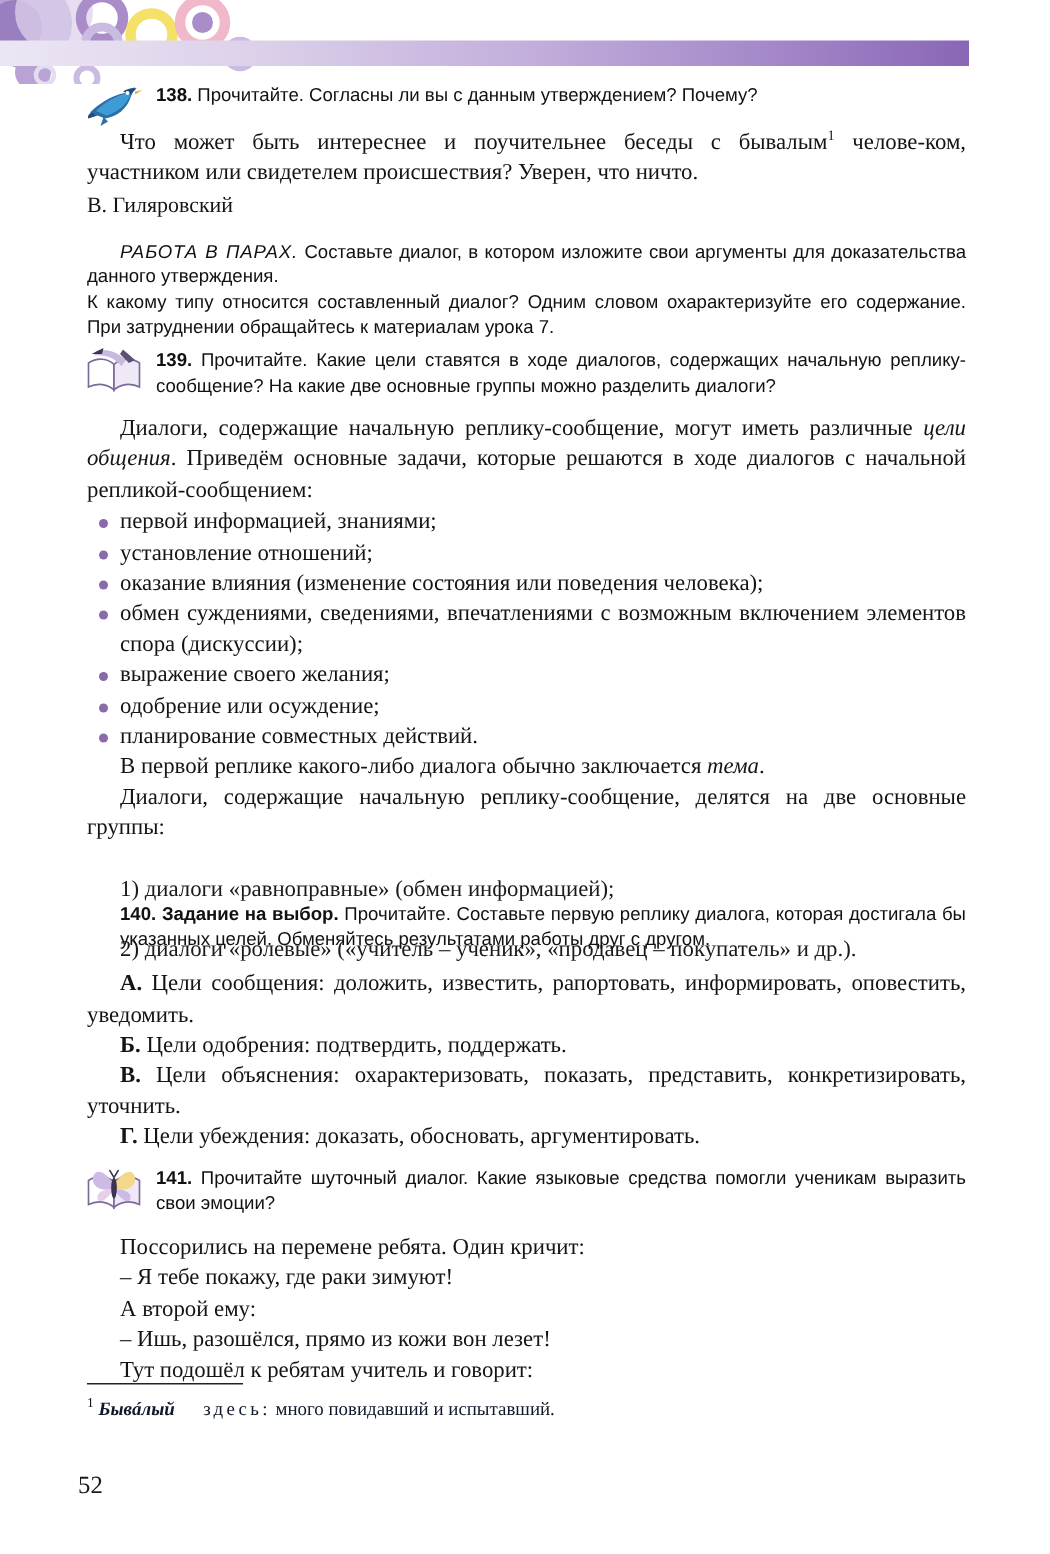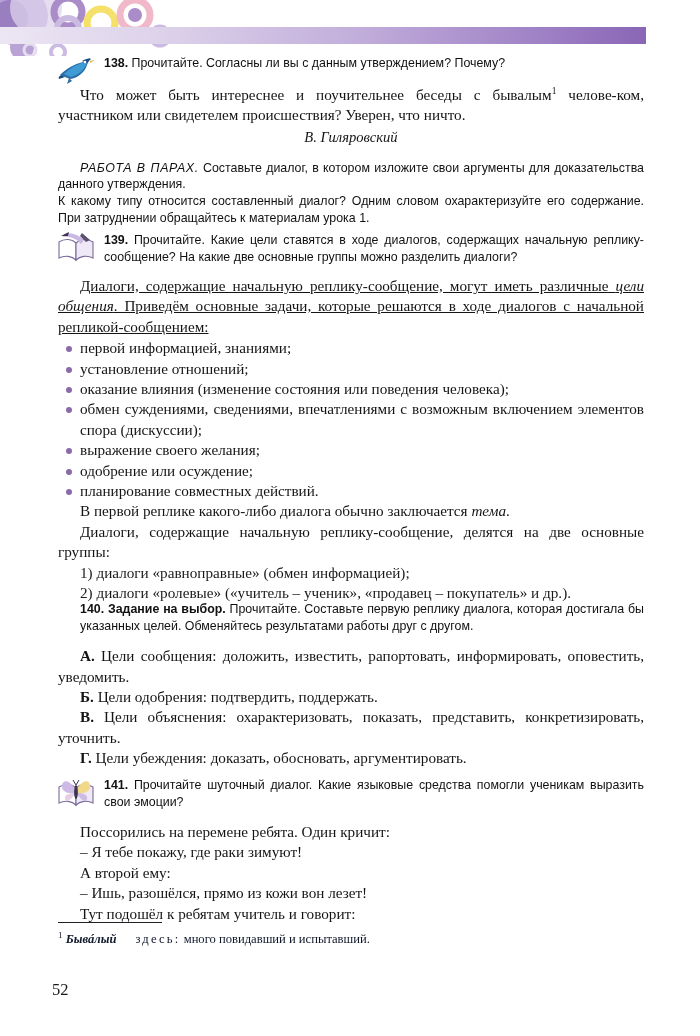--- a/index.html
+++ b/index.html
@@ -63,22 +63,21 @@
     font-size: 15.2px;
     line-height: 20.4px;
     text-align: justify;
     color: #141414;
   }
   .serif-block p {
     margin: 0;
     text-indent: 22px;
   }
   .attrib {
-    text-align: center;
-    font-style: italic;
+    text-align: left;
     font-size: 14.6px;
     margin-top: 2px;
   }
 
   .sans-block {
     font-family: "Liberation Sans", sans-serif;
     font-size: 12.4px;
     line-height: 16.6px;
     text-align: justify;
     color: #111;
@@ -116,21 +115,21 @@
   }
 
   .numlist {
     list-style: none;
     margin: 0;
     padding: 0 0 0 22px;
     font-family: "Liberation Serif", serif;
     font-size: 15.2px;
     line-height: 20.4px;
   }
-  .numlist li { text-align: left; }
+  .numlist li { text-align: left; margin-top: 20px; }
 
   .task-letters p {
     margin: 0;
     text-indent: 22px;
     text-align: justify;
   }
   .task-letters b { font-weight: bold; }
 
   .dialog p {
     margin: 0;
@@ -239,40 +238,40 @@
       <span>Прочитайте. Согласны ли вы с данным утверждением? Почему?</span>
     </div>
 
     <div class="serif-block" style="margin-top:9px;">
       <p><span>Что может быть интереснее и поучительнее беседы с бывалым</span><span class="sup">1</span><span> челове-</span><span>ком, участником или свидетелем происшествия? Уверен, что ничто.</span></p>
       <div class="attrib">В. Гиляровский</div>
     </div>
 
     <div class="sans-block" style="margin-top:12px;">
       <p style="text-indent:22px;"><span class="pairs-label">РАБОТА  В  ПАРАХ.</span><span> Составьте диалог, в котором изложите свои аргументы для доказательства данного утверждения.</span></p>
-      <p>К какому типу относится составленный диалог? Одним словом охарактеризуйте его содержание. При затруднении обращайтесь к материалам урока 1.</p>
+      <p>К какому типу относится составленный диалог? Одним словом охарактеризуйте его содержание. При затруднении обращайтесь к материалам урока 7.</p>
     </div>
   </div>
 
   <div class="exercise" style="top:232px;">
 
     <svg class="ex-icon" viewBox="0 0 40 34">
       <path d="M3 12 C9 8, 16 9, 20 13 L20 30 C16 26, 9 25, 3 28 Z" fill="#ffffff" stroke="#7a6a9a" stroke-width="1.1"></path>
       <path d="M37 12 C31 8, 24 9, 20 13 L20 30 C24 26, 31 25, 37 28 Z" fill="#efe8f7" stroke="#7a6a9a" stroke-width="1.1"></path>
       <path d="M8 4 C14 2, 22 4, 28 10 L25 14 C20 8, 13 6, 7 7 Z" fill="#c9b8e0"></path>
       <path d="M26 3 L34 10 L30 12 L24 6 Z" fill="#5b5170"></path>
       <path d="M5 6 L13 2 L12 6 Z" fill="#3d3550"></path>
     </svg>
 
     <div class="ex-head">
       <span class="num">139.</span>
       <span>Прочитайте. Какие цели ставятся в ходе диалогов, содержащих начальную реплику-сообщение? На какие две основные группы можно разделить диалоги?</span>
     </div>
 
-    <div class="serif-block" style="margin-top:11px;text-decoration:underline;">
+    <div class="serif-block" style="margin-top:11px;">
       <p><span>Диалоги, содержащие начальную реплику-сообщение, могут иметь различные </span><span class="ital">цели общения</span><span>. Приведём основные задачи, которые решаются в ходе диалогов с начальной репликой-сообщением:</span></p>
     </div>
 
     <ul class="bullets" style="margin-top:1px;">
       <li><span class="dot"></span><span>первой информацией, знаниями;</span></li>
       <li><span class="dot"></span><span>установление отношений;</span></li>
       <li><span class="dot"></span><span>оказание влияния (изменение состояния или поведения человека);</span></li>
       <li style="padding-left:22px;text-indent:-22px;margin-left:0;"><span class="dot"></span><span style="display:inline;margin-left:22px;">обмен суждениями, сведениями, впечатлениями с возможным включением элементов спора (дискуссии);</span></li>
       <li><span class="dot"></span><span>выражение своего желания;</span></li>
       <li><span class="dot"></span><span>одобрение или осуждение;</span></li>

